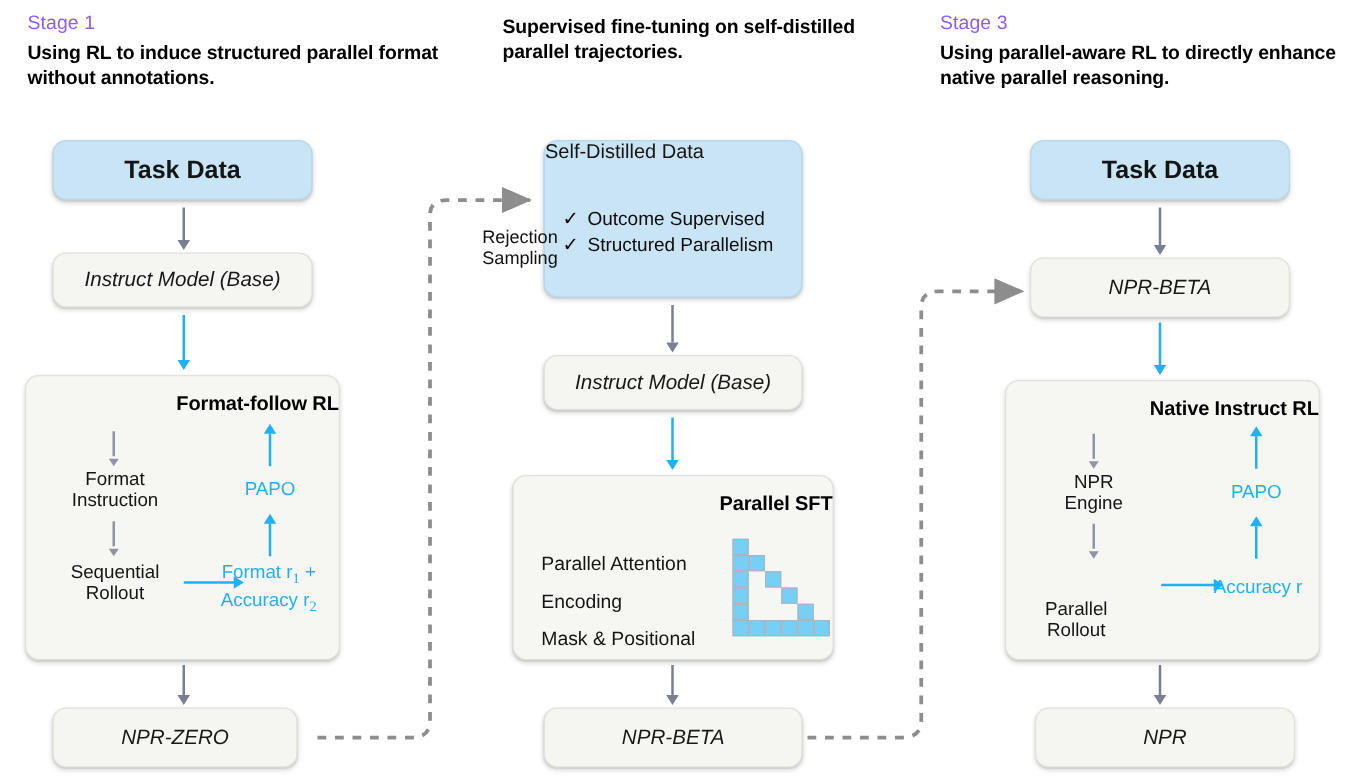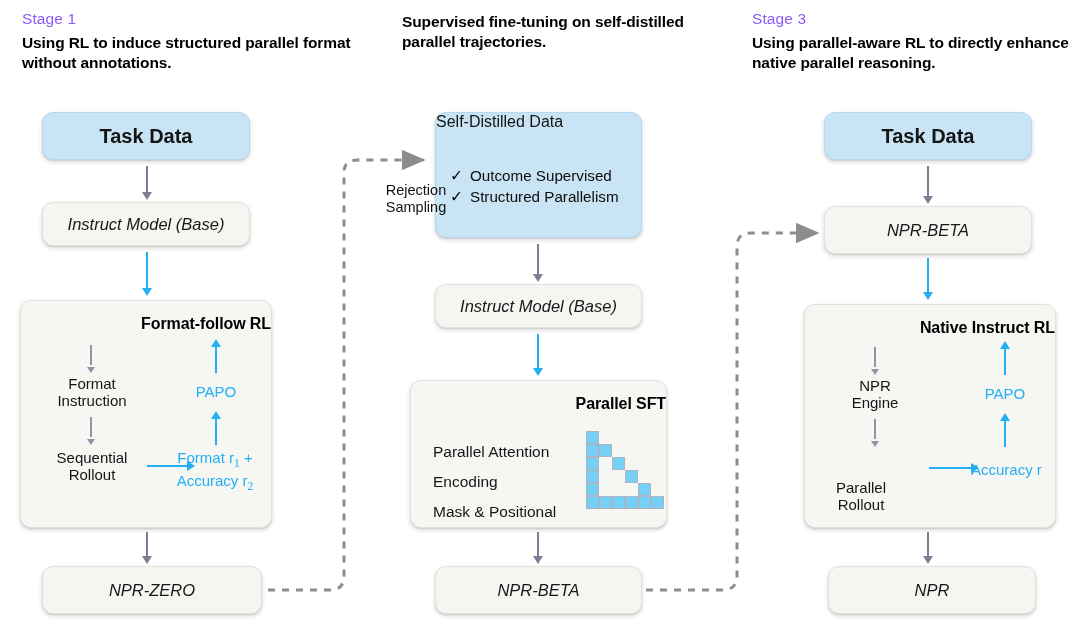--- a/index.html
+++ b/index.html
@@ -189,21 +189,21 @@
       <span><span>Format r</span><sub>1</sub><span> +</span></span><br>
       <span><span>Accuracy r</span><sub>2</sub></span>
     </div>
   </div>
 
   <div class="arrow down" style="left:137px;top:532px;width:20px;height:32px;">
     <div class="shaft" style="height:24px;"></div>
       <div class="head"></div>
   </div>
 
-  <div class="box plainbox" style="left:42px;top:566px;width:220px;height:48px;">
+  <div class="box plainbox" style="left:42px;top:566px;width:196px;height:48px;">
     <span>NPR-ZERO</span>
   </div>
 </div>
 
 <div class="stage" id="stage-2">
 
   <div class="stage-head">
     <div class="stage-desc">Supervised fine-tuning on self-distilled parallel trajectories.</div>
   </div>
 

